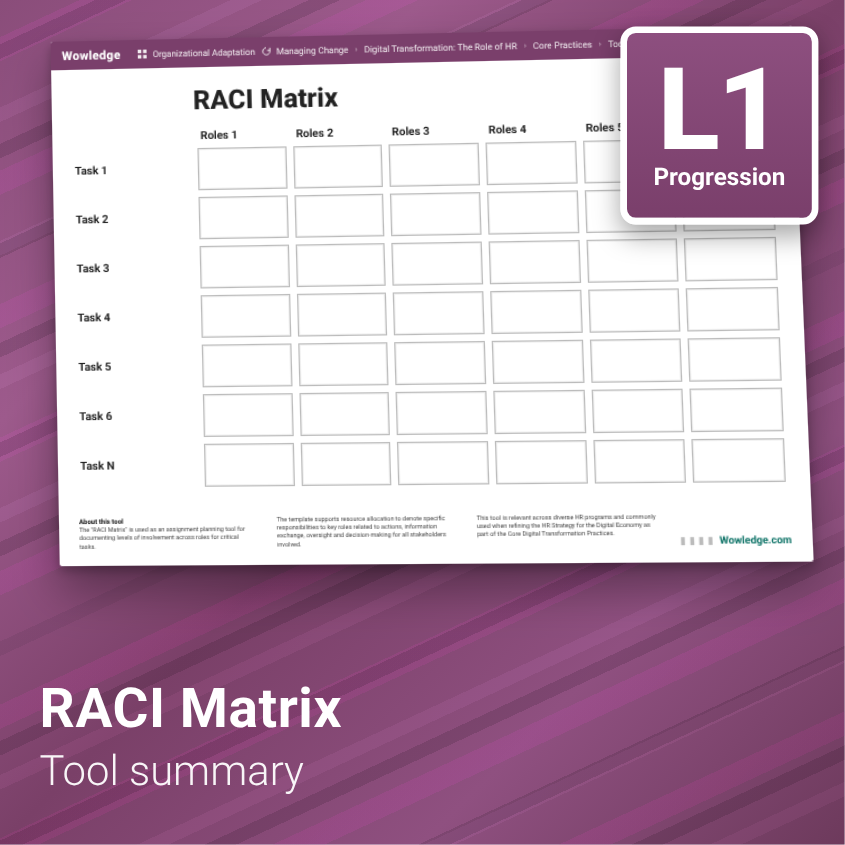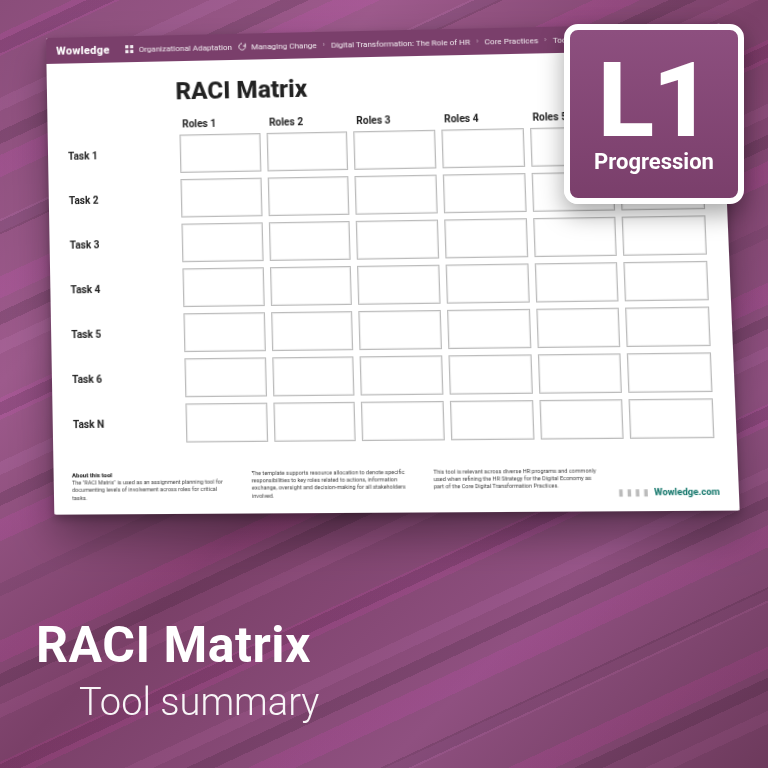--- a/index.html
+++ b/index.html
@@ -54,21 +54,21 @@
   .badge-sub  { font-size: 22px; font-weight: 700; margin-top: 2px; }
 
   
   .caption {
     position: absolute;
     left: 36px; bottom: 44px;
     color: #fff;
     z-index: 30;
   }
   .caption-title { font-size: 50px; font-weight: 700; letter-spacing: 0.5px; }
-  .caption-sub   { font-size: 38px; font-weight: 300; margin-top: 6px; opacity: 0.95; margin-left: 43px; }
+  .caption-sub   { font-size: 38px; font-weight: 300; margin-top: 6px; opacity: 0.95; }
 
   
   .sheet-wrap {
     position: absolute;
     top: 38px; left: 46px;
     width: 660px; height: 470px;
     transform: perspective(2000px) rotateX(4deg) rotateY(-4deg) rotateZ(-1deg);
     transform-origin: top left;
     z-index: 10;
   }

